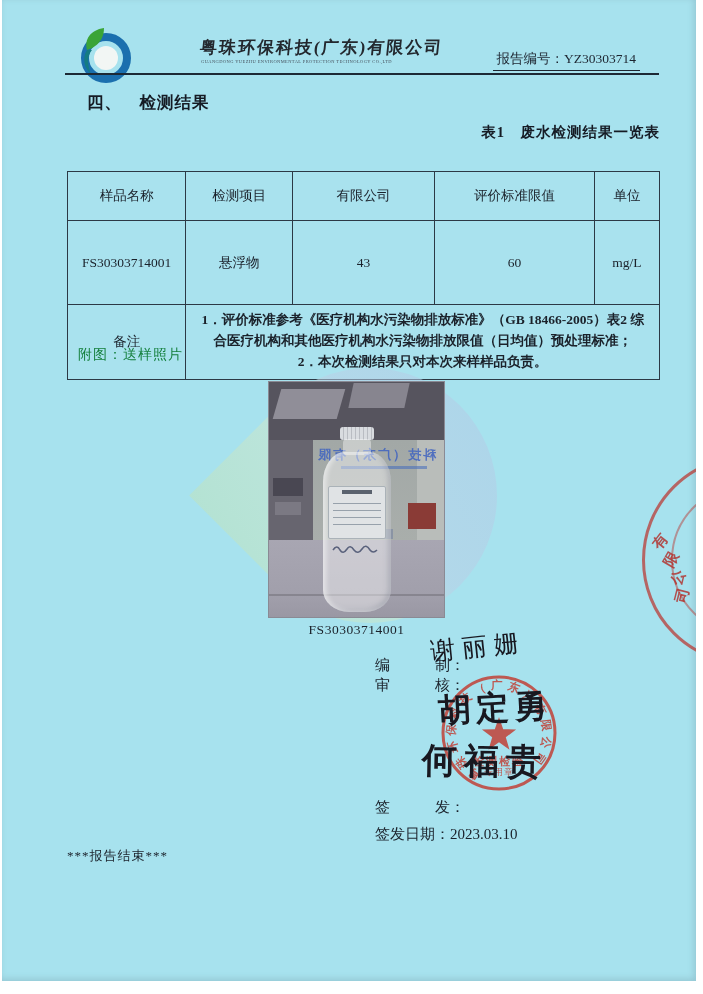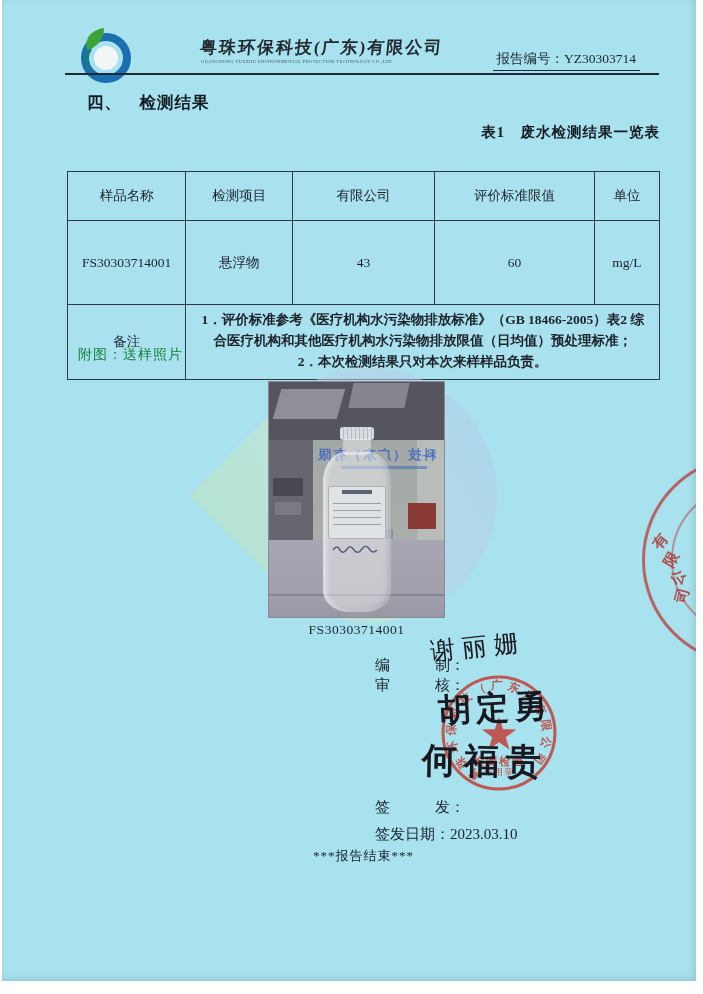--- a/index.html
+++ b/index.html
@@ -93,21 +93,21 @@
   .lbl-prep { top:656px; } .lbl-rev { top:676px; } .lbl-iss { top:798px; }
   .lbl-date { top:800px;margin-top:25px; }
 
   .sig { position:absolute; font-family:cursive; color:#181820; z-index:6; white-space:nowrap; }
   .sig-prep { left:428px; top:630px; font-size:25px; transform:rotate(-6deg); letter-spacing:7px; }
   .sig-rev  { left:436px; top:686px; font-size:33px; font-weight:bold; transform:rotate(-3deg); letter-spacing:5px; }
   .sig-iss  { left:420px; top:738px; font-size:35px; font-weight:bold; transform:rotate(1deg); letter-spacing:7px; }
 
   .stamp { position:absolute; left:437px; top:673px; width:120px; height:120px; opacity:.82; z-index:5; }
 
-  .end-marker { position:absolute; left:65px; top:847px; width:593px; text-align:center;
+  .end-marker { position:absolute; left:65px; top:847px; width:593px; text-align:left;
                 font-size:13px; color:#1b222b; letter-spacing:1px; }
   .footer { position:absolute; left:65px; top:943px; width:593px; text-align:center;
             font-size:12.5px; color:#242b33; letter-spacing:3px; }
 
   
   .edge-stamp { position:absolute; left:640px; top:455px; width:210px; height:210px;
                 border:3px solid rgba(186,48,42,.7); border-radius:50%; z-index:4; }
   .edge-stamp::after { content:""; position:absolute; left:26px; top:26px; right:26px; bottom:26px;
                 border:2px solid rgba(186,48,42,.45); border-radius:50%; }
   .edge-char { position:absolute; color:rgba(178,42,38,.8); font-size:15px; font-weight:bold; }

